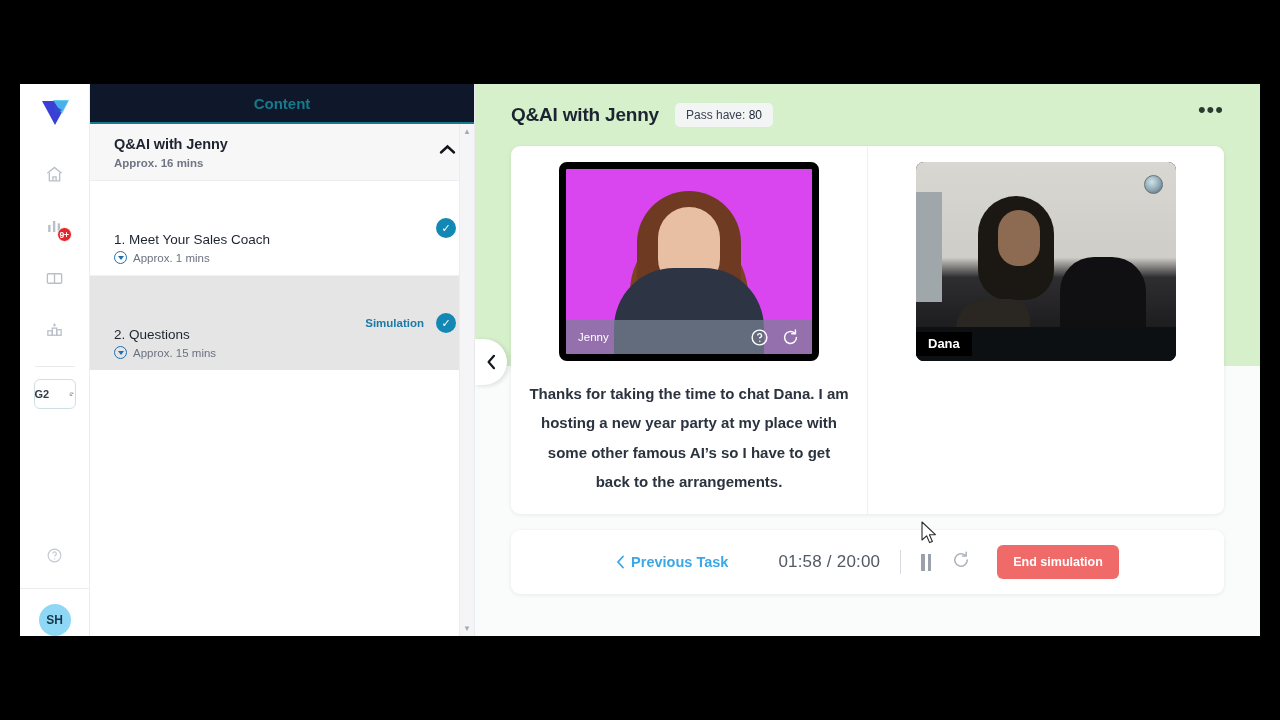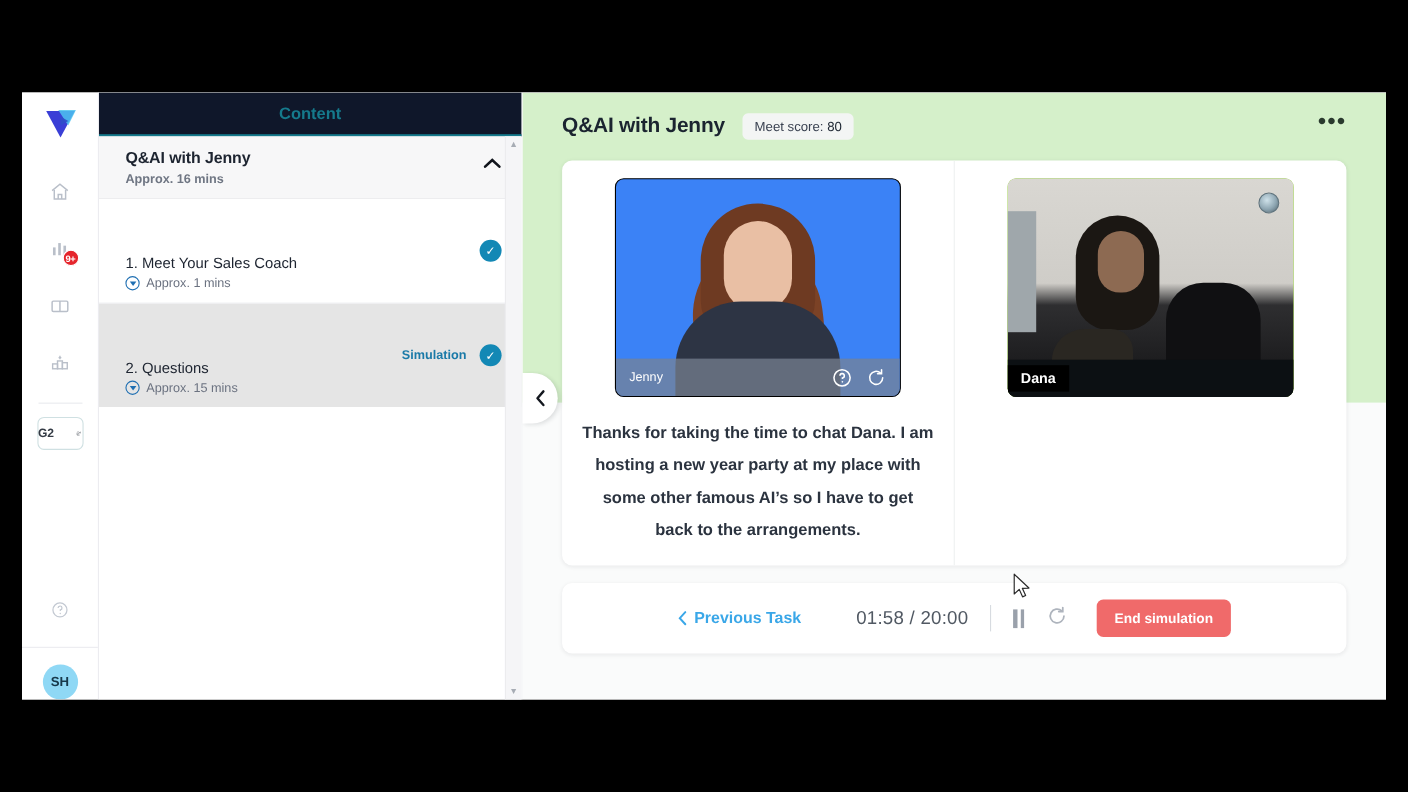--- a/index.html
+++ b/index.html
@@ -161,22 +161,22 @@
     display: flex; overflow: hidden;
     height: 368px;
   }
   .stage-col { flex: 1; display: flex; flex-direction: column; align-items: center; }
   .stage-col.left { border-right: 1px solid #eef0f1; }
 
   .vid {
     width: 260px; height: 199px; margin-top: 16px;
     border-radius: 8px; position: relative; overflow: hidden;
   }
-  .vid.jenny { border: 1px solid #000000; background: #3b82f6; }
-  .vid.dana { background: #84cc16; }
+  .vid.jenny { border: 7px solid #000000; background: #d946ef; }
+  .vid.dana { background: #0f172a; }
   .jenny .vid-strip {
     position: absolute; left: 0; right: 0; bottom: 0; height: 34px;
     background: rgba(120,130,145,.72);
     display: flex; align-items: center; padding: 0 12px;
   }
   .jenny .vid-strip .nm { font-size: 11.5px; color: #fff; }
   .vid-ctrls { margin-left: auto; display: flex; align-items: center; gap: 12px; }
   .ctrl-ico { color: #fff; display: flex; }
   .dana-name {
     position: absolute; left: 0; bottom: 5px;
@@ -388,21 +388,21 @@
   </div>
 
   <div class="main">
     <div class="main-green"></div>
 
     <div class="main-inner">
 
       <div class="main-head">
         <span class="main-title">Q&amp;AI with Jenny</span>
         <span class="pass-badge">
-          <span>Meet score:</span>
+          <span>Pass have:</span>
           <b>80</b>
         </span>
         <span class="dots">•••</span>
       </div>
 
       <div class="stage">
 
         <div class="stage-col left">
           <div class="vid jenny">
             <div class="jenny-art">

